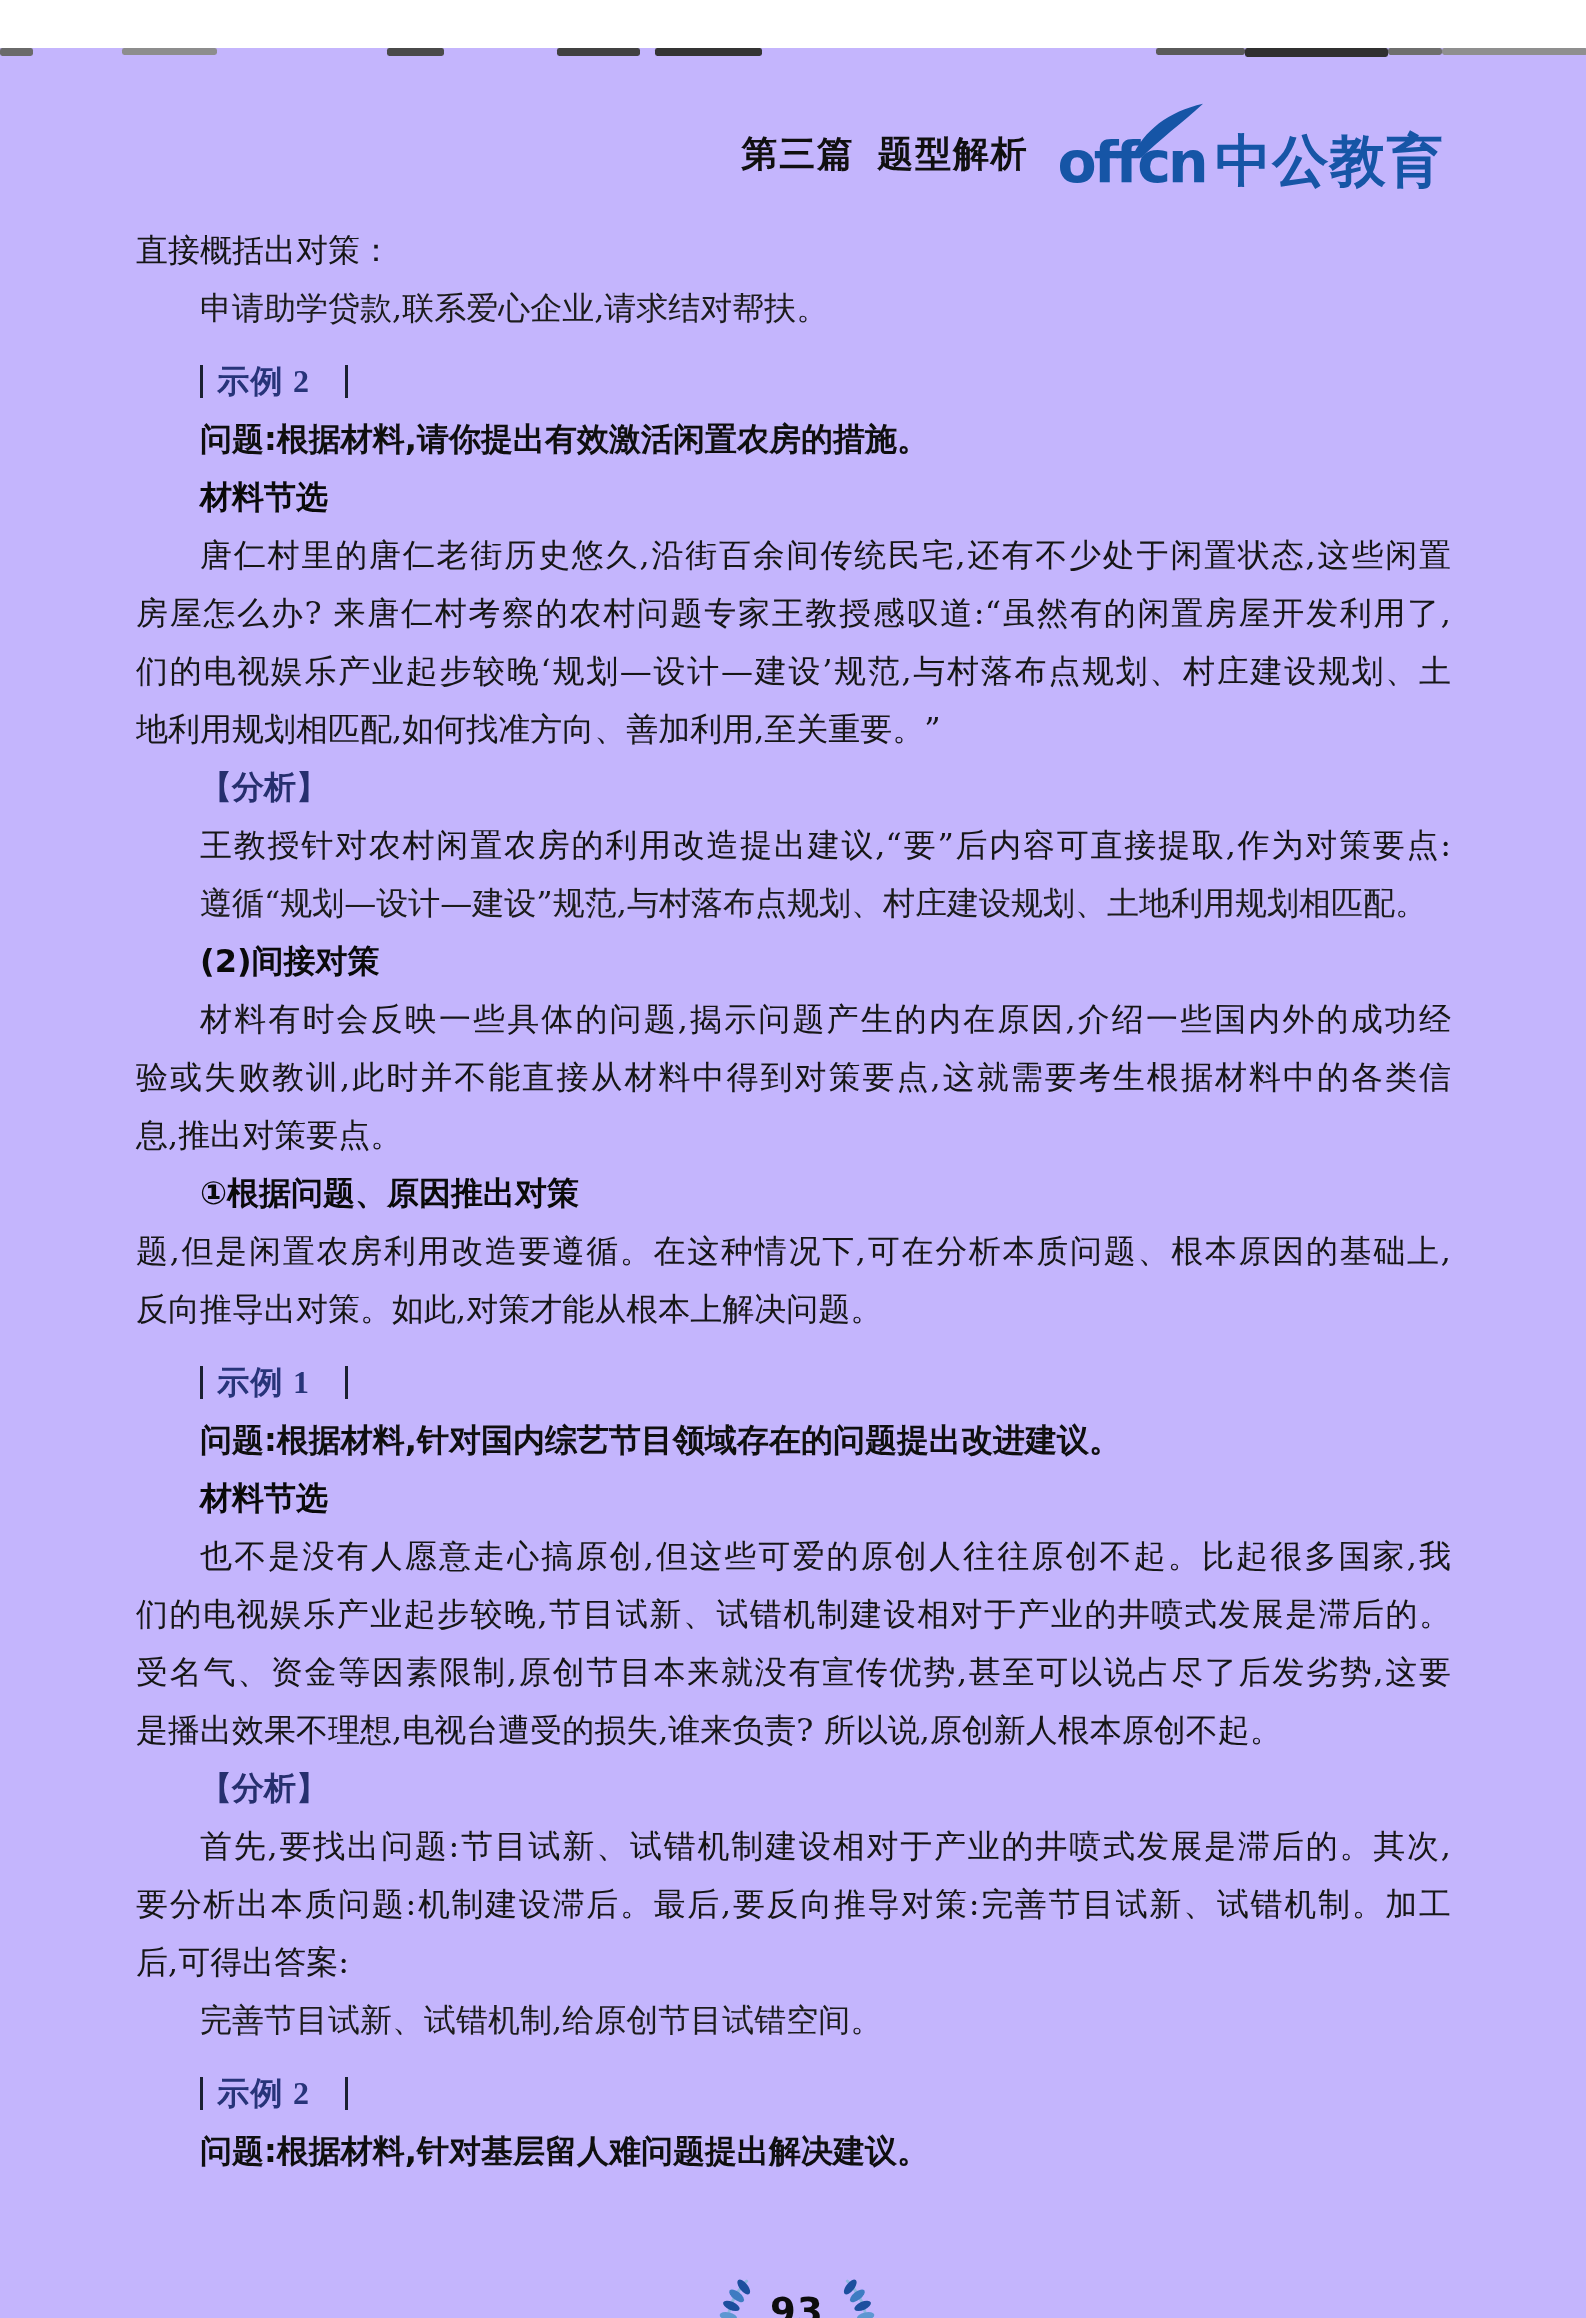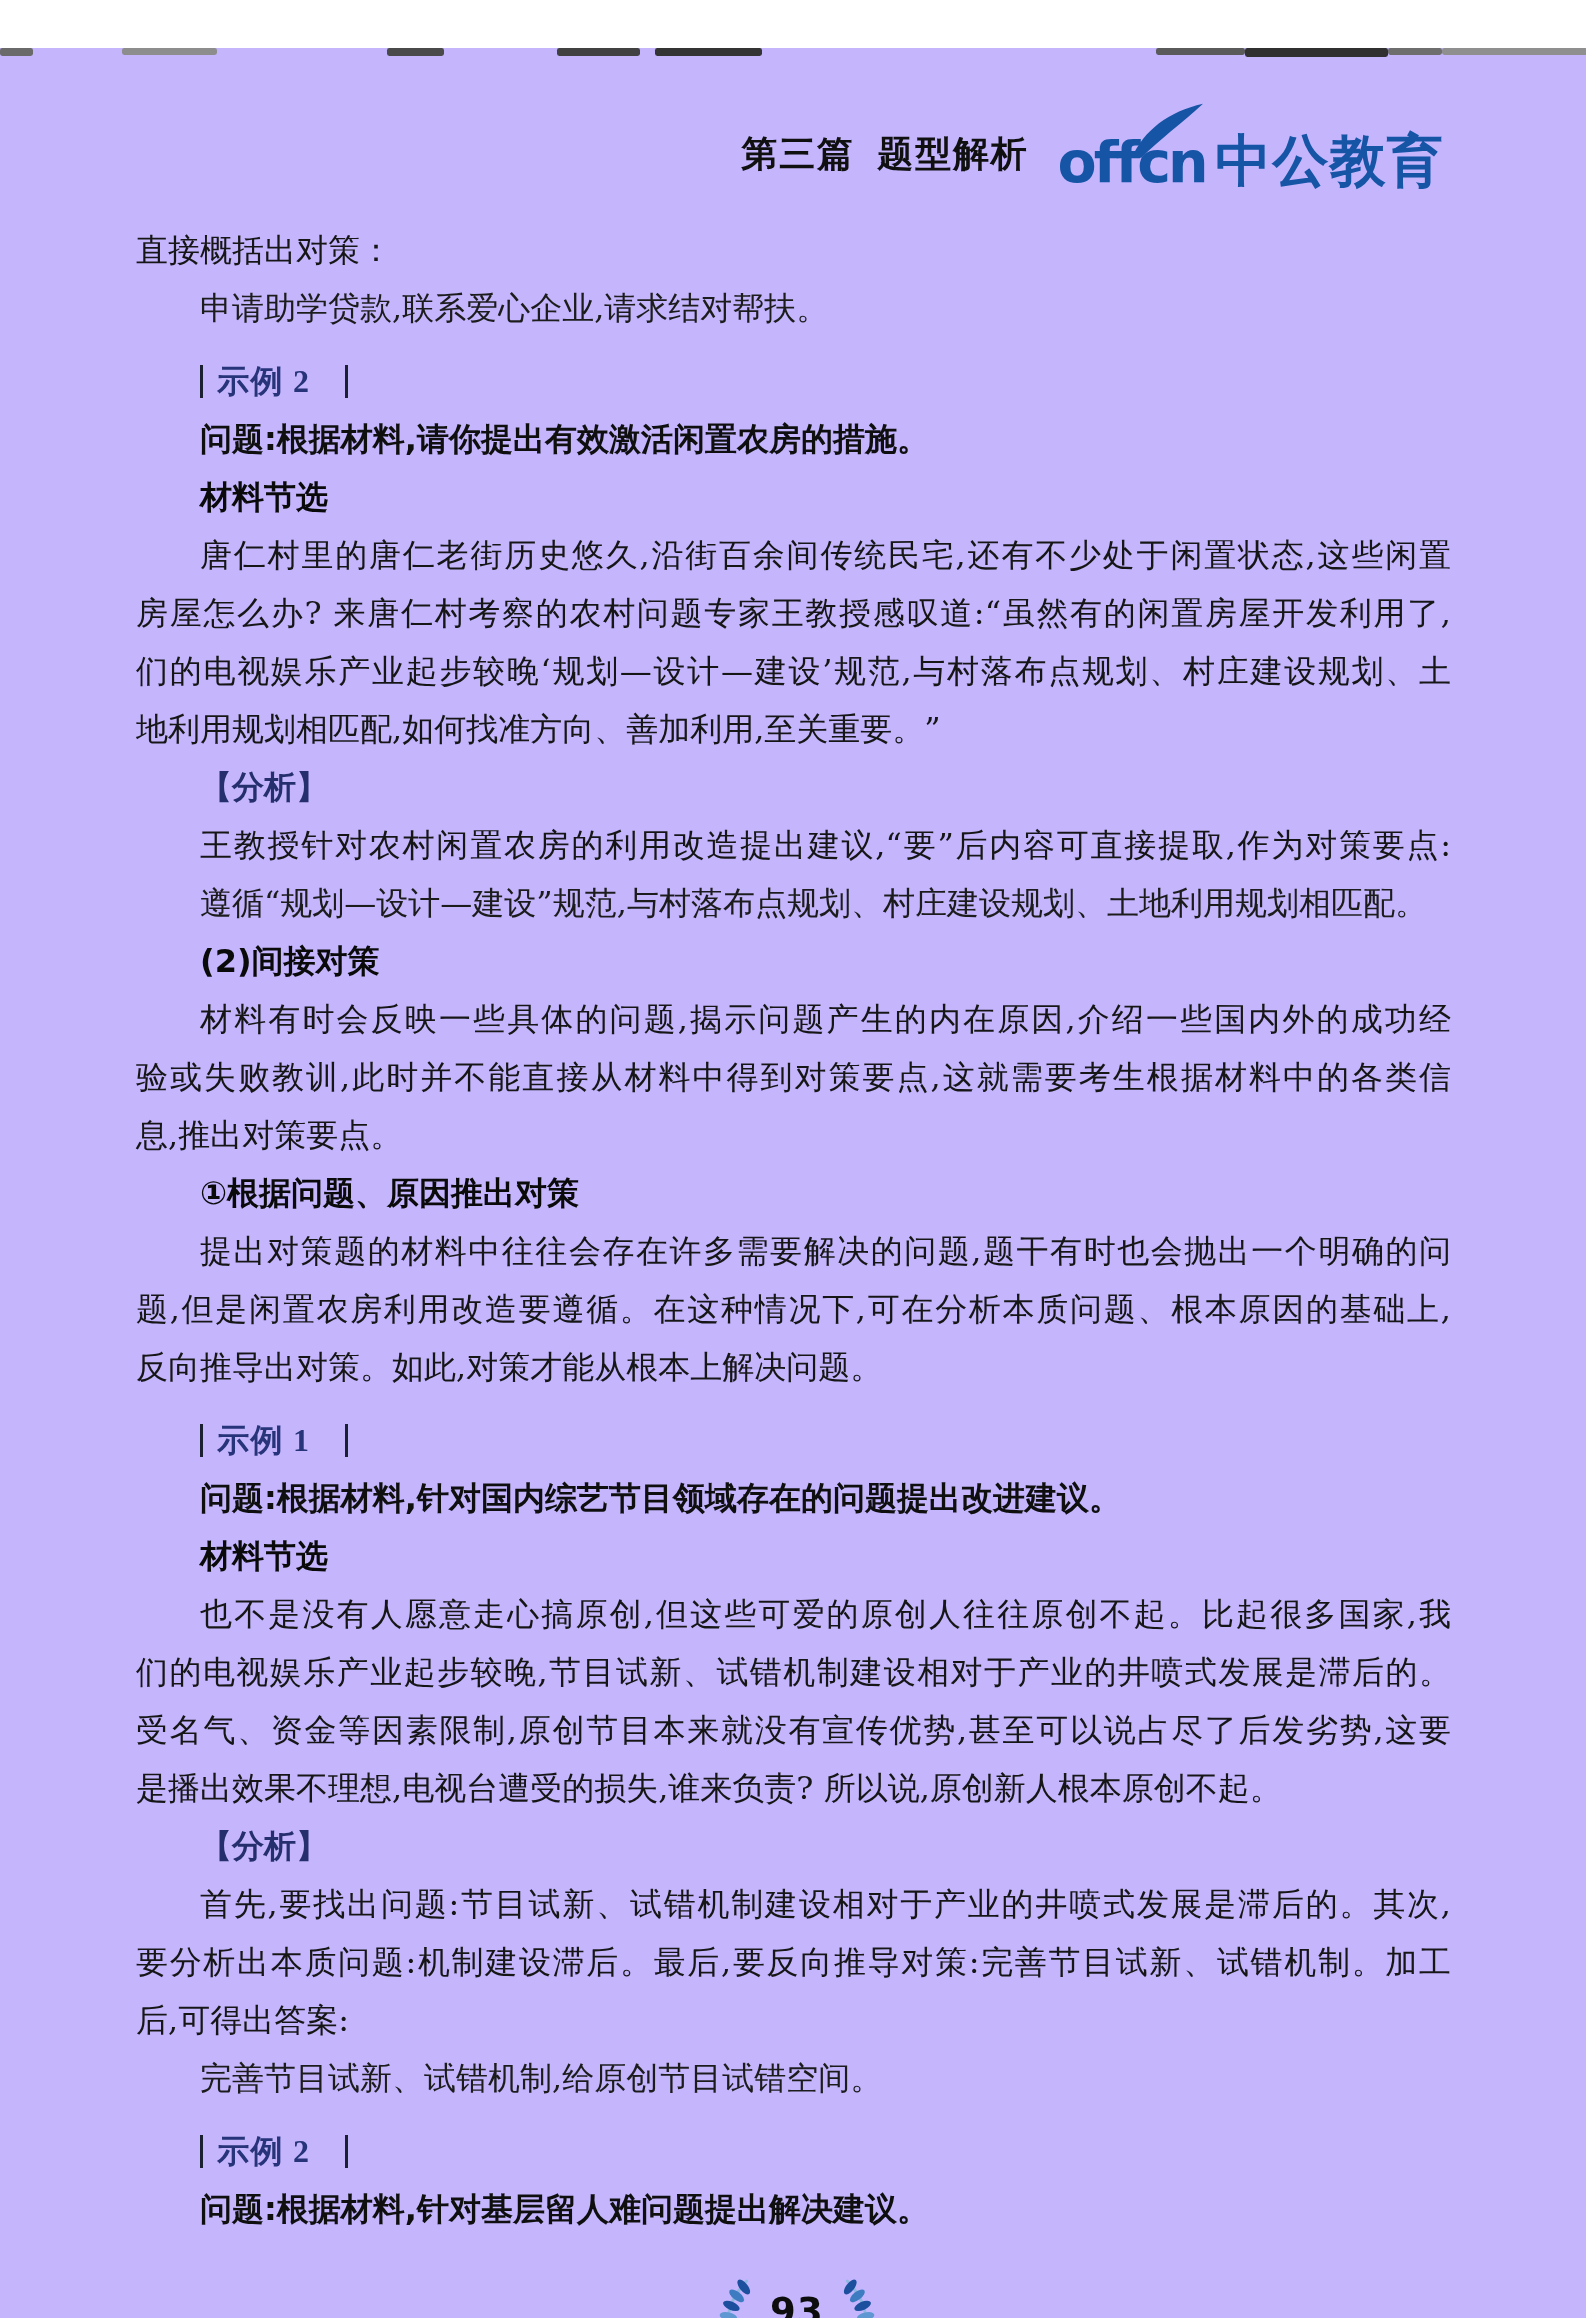--- a/index.html
+++ b/index.html
@@ -97,21 +97,20 @@
         <div class="line indent kai">遵循“规划—设计—建设”规范,与村落布点规划、村庄建设规划、土地利用规划相匹配。</div>
       </div>
       <div class="line heading">(2)间接对策</div>
       <div class="para">
         <div class="line indent fill">材料有时会反映一些具体的问题,揭示问题产生的内在原因,介绍一些国内外的成功经</div>
         <div class="line fill">验或失败教训,此时并不能直接从材料中得到对策要点,这就需要考生根据材料中的各类信</div>
         <div class="line">息,推出对策要点。</div>
       </div>
       <div class="line heading">①根据问题、原因推出对策</div>
       <div class="para">
-        <div class="line indent fill">提出对策题的材料中往往会存在许多需要解决的问题,题干有时也会抛出一个明确的问</div>
         <div class="line fill">题,但是闲置农房利用改造要遵循。在这种情况下,可在分析本质问题、根本原因的基础上,</div>
         <div class="line">反向推导出对策。如此,对策才能从根本上解决问题。</div>
       </div>
       <div class="example">
         <div class="ex-bar"></div>
         <div class="ex-text">示例 1</div>
         <div class="ex-bar"></div>
       </div>
       <div class="line question"><span class="q-prefix">问题:</span><span>根据材料,针对国内综艺节目领域存在的问题提出改进建议。</span></div>
       <div class="line heading">材料节选</div>

